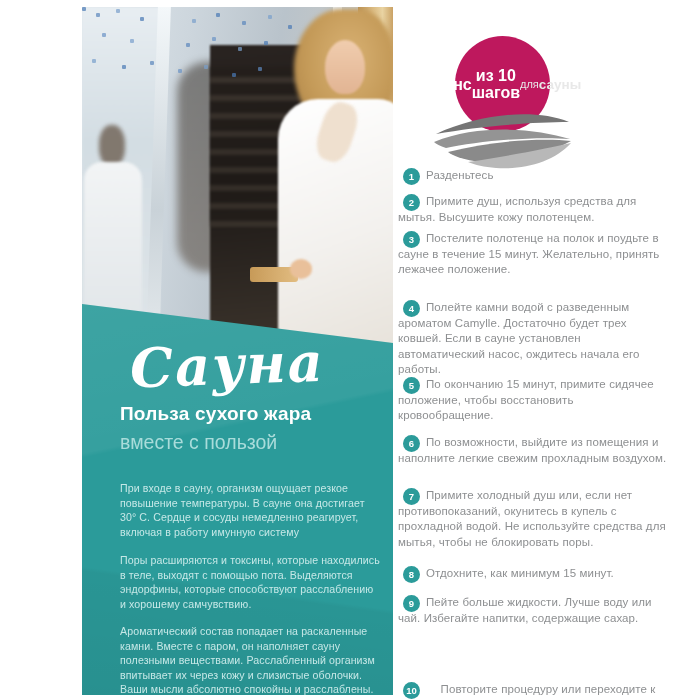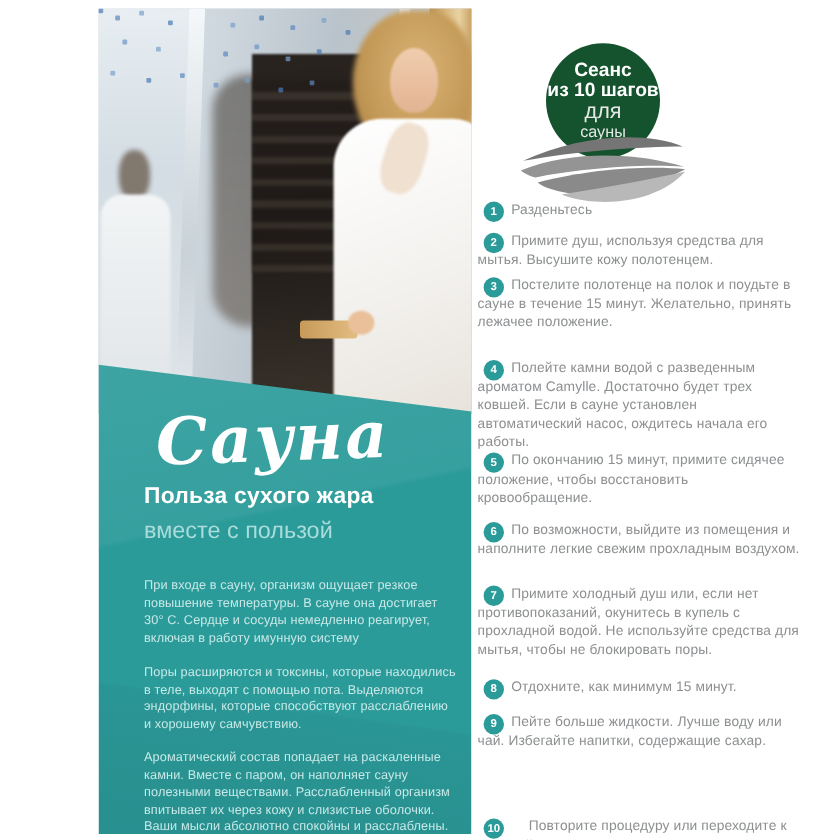--- a/index.html
+++ b/index.html
@@ -56,26 +56,26 @@
          background:linear-gradient(8deg,rgba(0,0,0,.07) 0%,rgba(0,0,0,.04) 28%,rgba(0,0,0,0) 29%);}
   .panel-title{position:absolute;left:48px;top:38px;font-family:"DejaVu Serif",serif;font-style:italic;
          font-weight:bold;font-size:54px;color:#ffffff;letter-spacing:2px;transform:rotate(-2deg);}
   .panel-headline{position:absolute;left:38px;top:108px;font-size:19px;font-weight:bold;color:#ffffff;letter-spacing:.2px;}
   .panel-subhead{position:absolute;left:38px;top:136px;font-size:19.5px;line-height:23px;color:#a9dcda;}
   .panel p.body{position:absolute;left:38px;width:262px;margin:0;font-size:10.6px;line-height:14.5px;
          color:#c6e8e7;letter-spacing:.1px;}
   .p1{top:186px;} .p2{top:258px;} .p3{top:329px;}
 
   
-  .badge{position:absolute;left:455px;top:36px;width:95px;height:96px;border-radius:50%;background:#14532d;
-         display:flex;flex-direction:column;align-items:center;justify-content:center;text-align:center;color:#fff;}
+  .badge{position:absolute;left:455px;top:36px;width:95px;height:96px;border-radius:50%;background:#be185d;
+         display:flex;flex-direction:row;align-items:center;justify-content:center;text-align:center;color:#fff;}
   .badge .b1{font-size:16px;font-weight:bold;line-height:17px;}
   .badge .b2{font-size:16px;font-weight:bold;line-height:17px;}
-  .badge .b3{font-size:18px;line-height:17px;color:#e8e8e8;}
-  .badge .b4{font-size:13.5px;line-height:17px;color:#e8e8e8;}
+  .badge .b3{font-size:11px;line-height:17px;color:#e8e8e8;}
+  .badge .b4{font-size:13.5px;line-height:17px;color:#e8e8e8;font-weight:bold;}
   .wave{position:absolute;left:434px;top:112px;width:140px;height:58px;}
 
   
   .step{position:absolute;left:398px;width:272px;}
   .step .num{position:absolute;left:5px;top:0px;width:17px;height:17px;border-radius:50%;background:#2b9b9a;
          color:#fff;font-size:9.5px;font-weight:bold;display:flex;align-items:center;justify-content:center;}
   .step p{margin:0;text-indent:28px;font-size:11.5px;line-height:15.5px;color:#8d8f91;letter-spacing:.1px;}
 </style>
 </head>
 <body>

